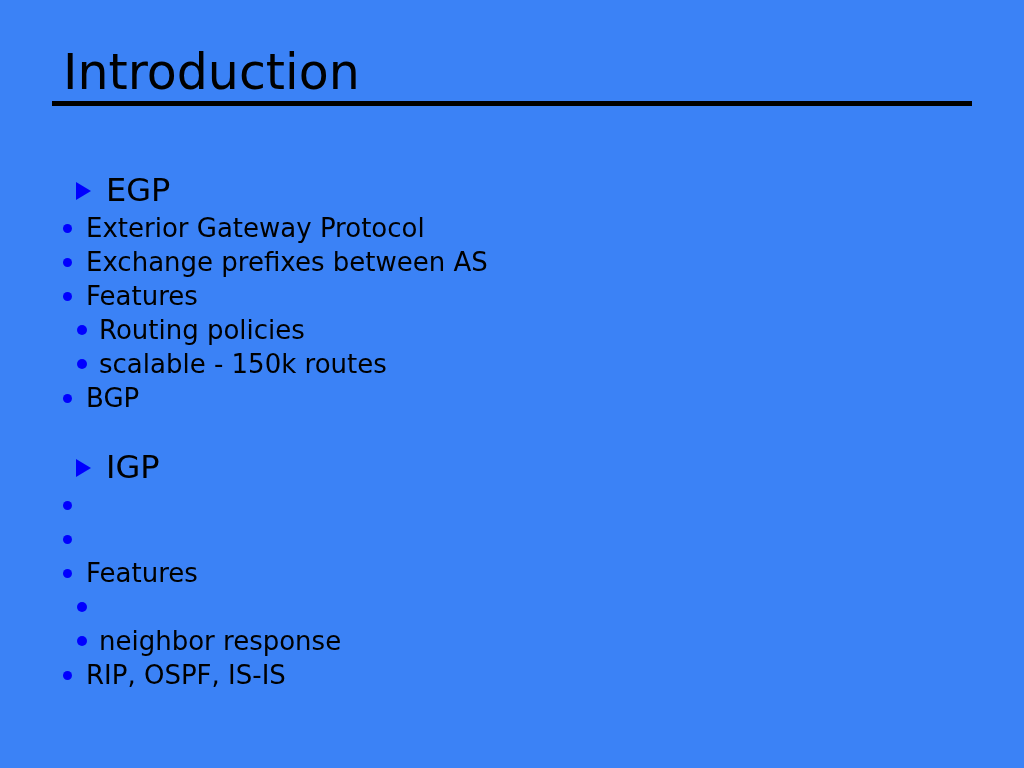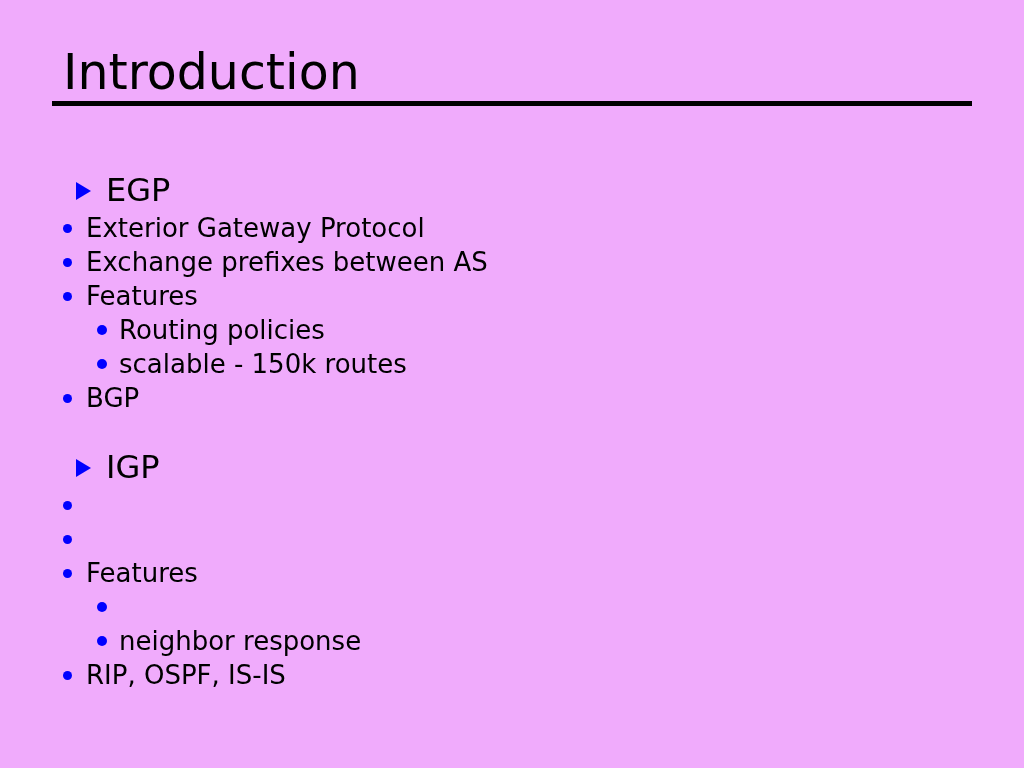--- a/index.html
+++ b/index.html
@@ -12,21 +12,21 @@
     height: 768px;
     overflow: hidden;
     font-family: "DejaVu Sans", sans-serif;
     color: #000000;
     -webkit-font-smoothing: antialiased;
   }
   .slide {
     position: relative;
     width: 1024px;
     height: 768px;
-    background: #f0abfc;
+    background: #3b82f6;
   }
 
   
   .title-block {
     position: absolute;
     left: 52px;
     top: 44px;
     width: 920px;
   }
   .slide-title {
@@ -109,21 +109,21 @@
     display: block;
   }
   .lvl2 .btext {
     font-size: 26px;
     line-height: 34px;
     color: #000000;
   }
 
   
   .lvl3 {
-    padding-left: 97px;
+    padding-left: 77px;
     height: 34px;
   }
   .lvl3 .marker {
     width: 22px;
     flex: 0 0 22px;
     display: flex;
     align-items: center;
     height: 34px;
   }
   .lvl3 .dot {

